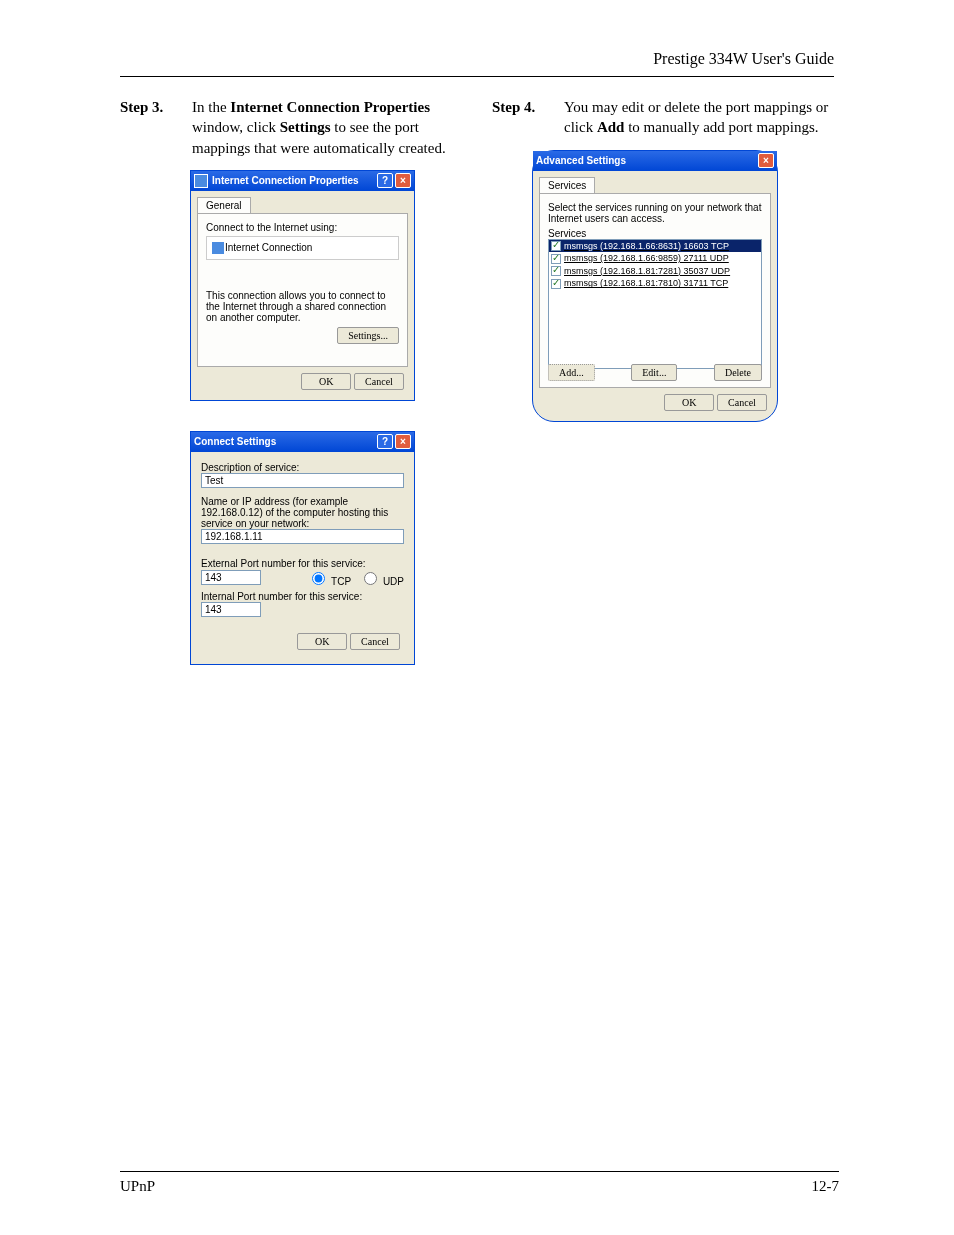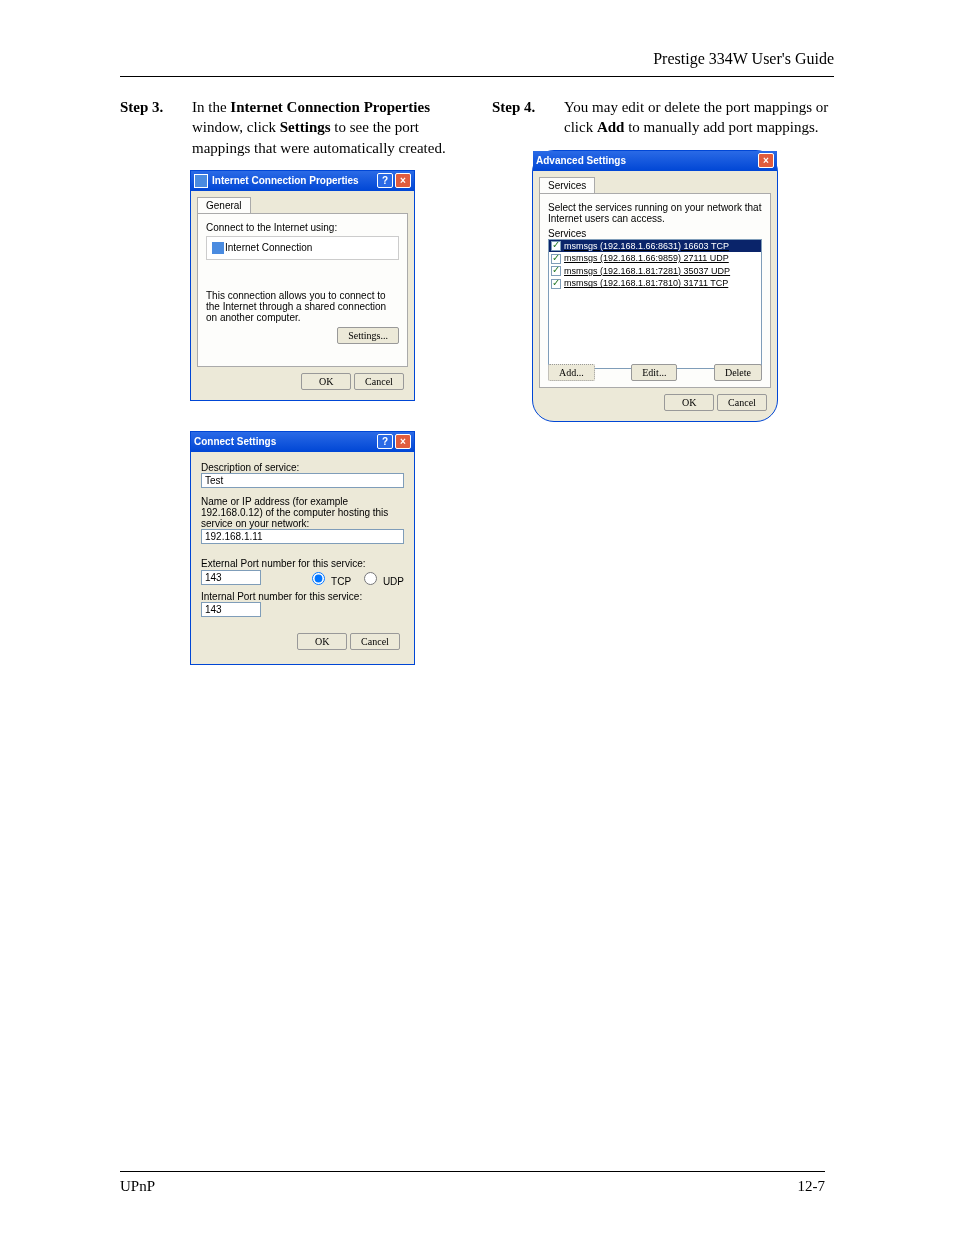--- a/index.html
+++ b/index.html
@@ -61,21 +61,21 @@
   .xp-tabpage {
     border: 1px solid #aaa; background: #fdfdfb; padding: 8px;
   }
   .xp-input {
     width: 100%; border: 1px solid #7f9db9; background: #fff;
     padding: 1px 3px; font-size: 10px; font-family: Tahoma, Arial, sans-serif;
   }
   .xp-check { accent-color: #3a7c2c; }
   .small-lbl { font-size: 10px; }
   .footer {
-    position: absolute; bottom: 40px; left: 120px; right: 129px;
+    position: absolute; bottom: 40px; left: 120px; right: 115px;
     border-top: 1px solid #000; padding-top: 6px;
     display: flex; justify-content: space-between; font-size: 15px;
   }
 
   
   .net-icon {
     width: 14px; height: 14px; background: #4a8be0; border: 1px solid #fff;
     display: inline-block;
   }
   .sel-row {

